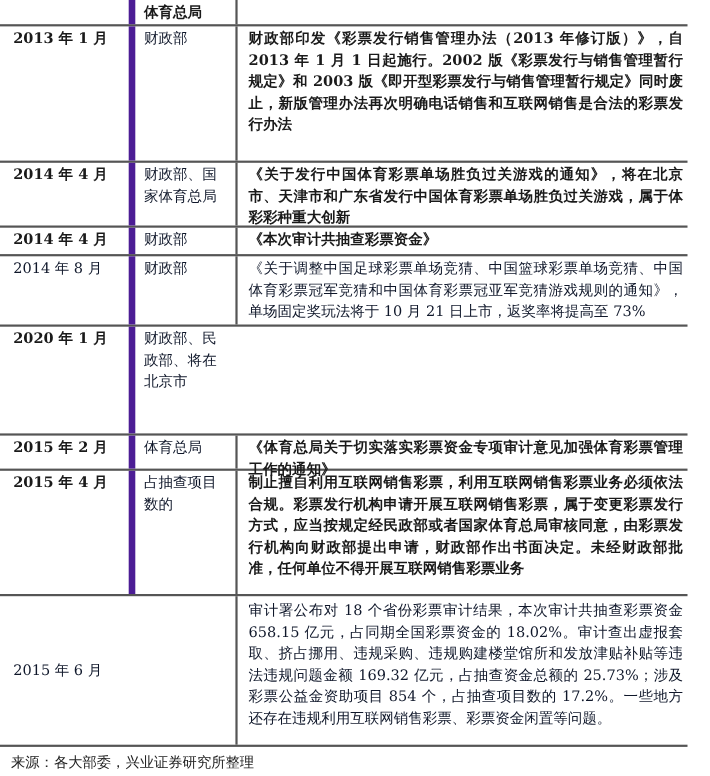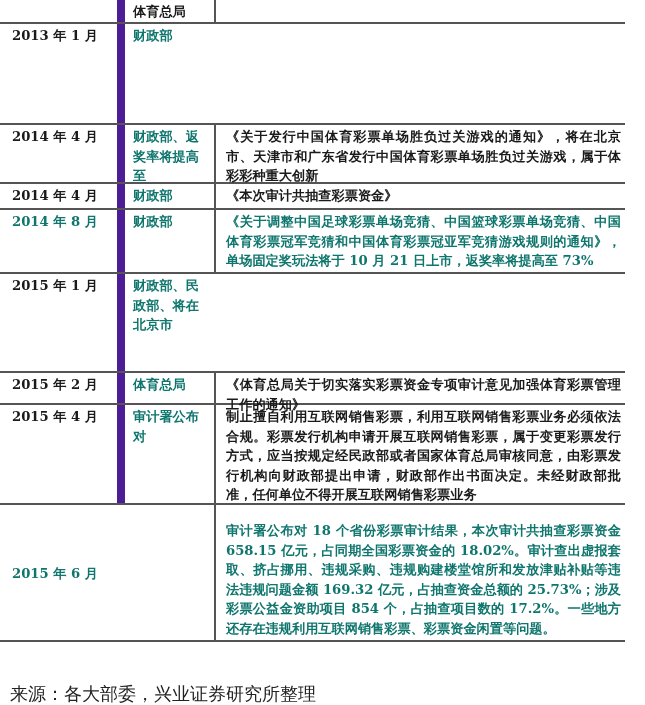--- a/index.html
+++ b/index.html
@@ -3,70 +3,71 @@
 <meta charset="utf-8">
 <style>
   html, body { margin:0; padding:0; background:#ffffff; }
   body { width:645px; height:705px; overflow:hidden; position:relative;
          font-family:"DejaVu Serif","Liberation Serif",serif; color:#1a1a1a; }
   .tbl { position:absolute; left:0; top:0; width:625px; }
   .row { position:relative; border-bottom:2px solid #555; box-sizing:border-box; }
   .cell { position:absolute; top:0; bottom:0; box-sizing:border-box; padding:2px 6px 0 8px;
           font-size:13.2px; line-height:19.5px; }
   .c1 { left:0; width:117px; padding-left:12px; }
-  .c2 { left:117px; width:97px; border-left:8px solid #4c1d95; padding-left:8px; }
+  .c2 { left:117px; width:97px; border-left:6px solid #4c1d95; padding-left:8px; }
   .c3 { left:214px; width:411px; border-left:2px solid #555; padding-left:10px; padding-right:4px; text-align:justify; }
   .bold { font-weight:bold; }
-  .light { font-weight:bold; color:#0f766e; }
+  .light { font-weight:normal; color:#0f172a; }
   .vcenter { display:flex; align-items:center; }
-  .source { position:absolute; left:10px; top:685px; font-size:18px; line-height:18px; color:#222; }
+  .source { position:absolute; left:10px; top:685px; font-size:13px; line-height:18px; color:#222; }
 </style>
 </head>
 <body>
 
 <div class="tbl">
   <div class="row" style="height:24px">
     <div class="cell c1 bold"></div>
     <div class="cell c2 bold">体育总局</div>
     <div class="cell c3 bold"></div>
   </div>
-  <div class="row" style="height:101px">
+  <div class="row" style="height:124px">
     <div class="cell c1 bold">2013 年 1 月</div>
     <div class="cell c2 light">财政部</div>
+    <div class="cell c3 bold">财政部印发《彩票发行销售管理办法（2013 年修订版）》，自 2013 年 1 月 1 日起施行。2002 版《彩票发行与销售管理暂行规定》和 2003 版《即开型彩票发行与销售管理暂行规定》同时废止，新版管理办法再次明确电话销售和互联网销售是合法的彩票发行办法</div>
   </div>
   <div class="row" style="height:59px">
     <div class="cell c1 bold">2014 年 4 月</div>
-    <div class="cell c2 light">财政部、返奖率将提高至</div>
+    <div class="cell c2 light">财政部、国家体育总局</div>
     <div class="cell c3 bold">《关于发行中国体育彩票单场胜负过关游戏的通知》，将在北京市、天津市和广东省发行中国体育彩票单场胜负过关游戏，属于体彩彩种重大创新</div>
   </div>
   <div class="row" style="height:26px">
     <div class="cell c1 bold">2014 年 4 月</div>
     <div class="cell c2 light">财政部</div>
     <div class="cell c3 bold">《本次审计共抽查彩票资金》</div>
   </div>
   <div class="row" style="height:64px">
     <div class="cell c1 light">2014 年 8 月</div>
     <div class="cell c2 light">财政部</div>
     <div class="cell c3 light">《关于调整中国足球彩票单场竞猜、中国篮球彩票单场竞猜、中国体育彩票冠军竞猜和中国体育彩票冠亚军竞猜游戏规则的通知》，单场固定奖玩法将于 10 月 21 日上市，返奖率将提高至 73%</div>
   </div>
   <div class="row" style="height:99px">
-    <div class="cell c1 bold">2015 年 1 月</div>
+    <div class="cell c1 bold">2020 年 1 月</div>
     <div class="cell c2 light">财政部、民政部、将在北京市</div>
   </div>
   <div class="row" style="height:32px">
     <div class="cell c1 bold">2015 年 2 月</div>
     <div class="cell c2 light">体育总局</div>
     <div class="cell c3 bold">《体育总局关于切实落实彩票资金专项审计意见加强体育彩票管理工作的通知》</div>
   </div>
-  <div class="row" style="height:100px">
+  <div class="row" style="height:114px">
     <div class="cell c1 bold">2015 年 4 月</div>
-    <div class="cell c2 light">审计署公布对</div>
+    <div class="cell c2 light">占抽查项目数的</div>
     <div class="cell c3 bold">制止擅自利用互联网销售彩票，利用互联网销售彩票业务必须依法合规。彩票发行机构申请开展互联网销售彩票，属于变更彩票发行方式，应当按规定经民政部或者国家体育总局审核同意，由彩票发行机构向财政部提出申请，财政部作出书面决定。未经财政部批准，任何单位不得开展互联网销售彩票业务</div>
   </div>
   <div class="row" style="height:137px">
     <div class="cell c1 light vcenter">
         <span>2015 年 6 月</span>
       </div>
-    <div class="cell c3 light" style="padding-top:16px">审计署公布对 18 个省份彩票审计结果，本次审计共抽查彩票资金 658.15 亿元，占同期全国彩票资金的 18.02%。审计查出虚报套取、挤占挪用、违规采购、违规购建楼堂馆所和发放津贴补贴等违法违规问题金额 169.32 亿元，占抽查资金总额的 25.73%；涉及彩票公益金资助项目 854 个，占抽查项目数的 17.2%。一些地方还存在违规利用互联网销售彩票、彩票资金闲置等问题。</div>
+    <div class="cell c3 light" style="padding-top:4px">审计署公布对 18 个省份彩票审计结果，本次审计共抽查彩票资金 658.15 亿元，占同期全国彩票资金的 18.02%。审计查出虚报套取、挤占挪用、违规采购、违规购建楼堂馆所和发放津贴补贴等违法违规问题金额 169.32 亿元，占抽查资金总额的 25.73%；涉及彩票公益金资助项目 854 个，占抽查项目数的 17.2%。一些地方还存在违规利用互联网销售彩票、彩票资金闲置等问题。</div>
   </div>
 </div>
 
 <div class="source">来源：各大部委，兴业证券研究所整理</div>
 
 </body></html>

